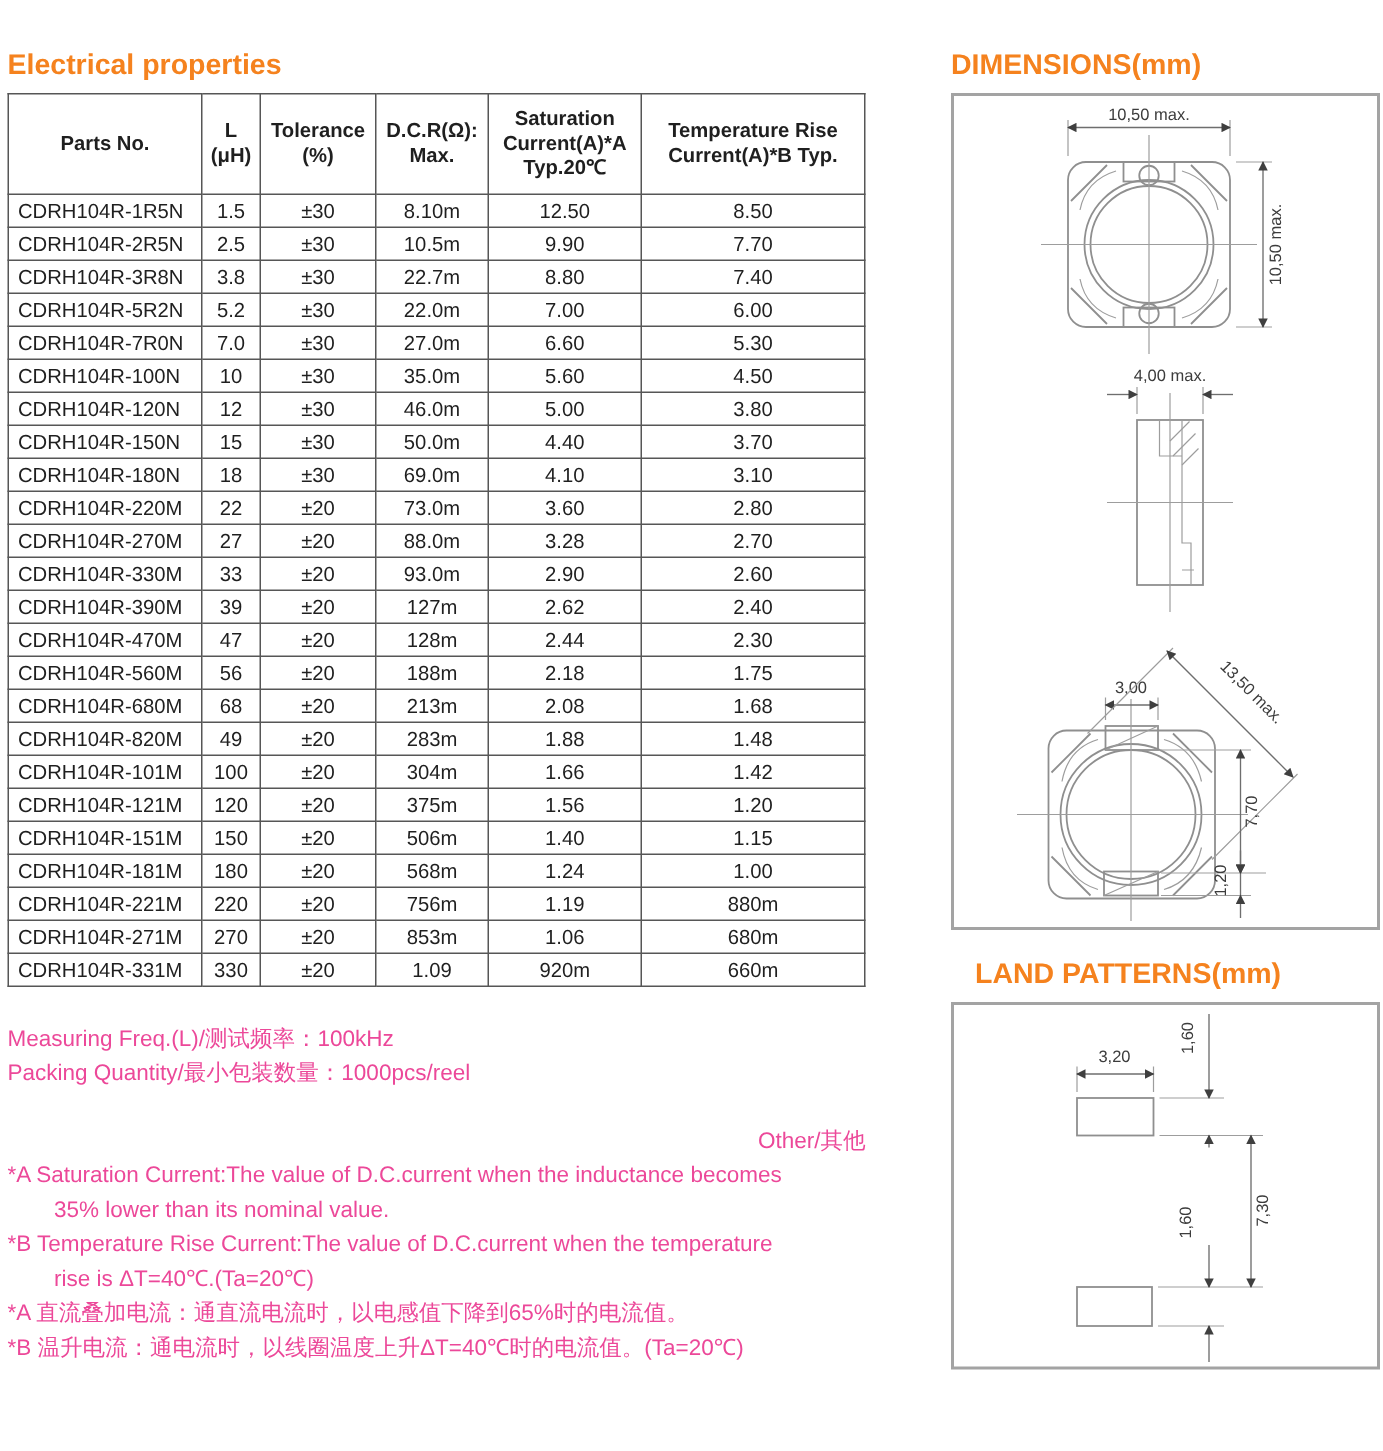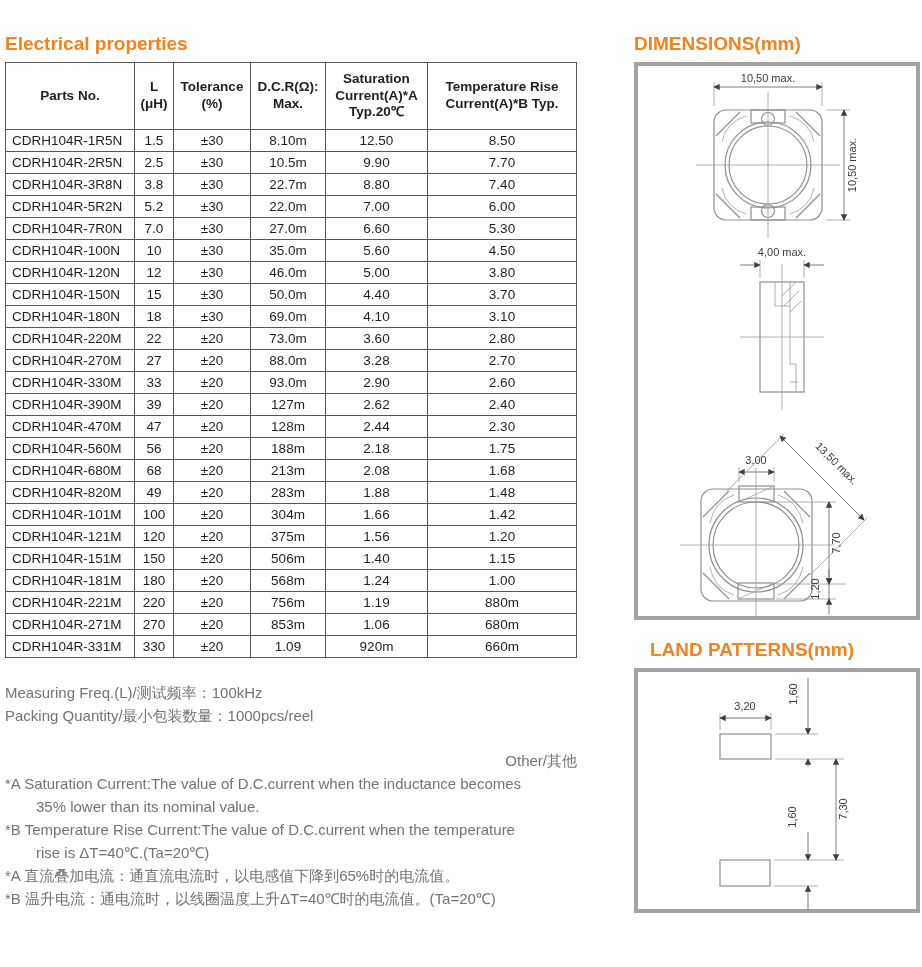--- a/index.html
+++ b/index.html
@@ -16,26 +16,26 @@
   table.elec th {
     font-size:13.5px; font-weight:bold; text-align:center; vertical-align:middle;
     white-space:pre-line; line-height:1.25; height:62px; padding:2px 0;
   }
   table.elec td {
     font-size:13.5px; text-align:center; vertical-align:middle;
     height:21px; line-height:21px; padding:0 2px; overflow:hidden; white-space:nowrap;
   }
   table.elec td.pn { text-align:left; padding-left:6px; }
 
-  .notes { margin-top:23px; font-size:15px; line-height:23px; color:#737373; }
+  .notes { margin-top:23px; font-size:15px; line-height:23px; color:#ec4899; }
   .notes .line { white-space:nowrap; }
   .notes .indent { padding-left:31px; }
   .notes .gap-top { margin-top:22px;text-align:right; }
 
-  .draw-box { box-sizing:border-box; width:286px; border:4px solid #a3a3a3; background:#fff; }
+  .draw-box { box-sizing:border-box; width:286px; border:2px solid #a3a3a3; background:#fff; }
   .draw-box svg { display:block; }
   .box-dim { height:558px; }
   .box-land { height:245px; }
   h2.land-title { margin-top:19px;margin-left:16px; }
 
   
   .ol { fill:none; stroke:#8f8f8f; stroke-width:1.2; }
   .tl { fill:none; stroke:#9d9d9d; stroke-width:0.8; }
   .dl { fill:none; stroke:#6e6e6e; stroke-width:0.9; }
   text.dim { fill:#3c3c3c; font-size:11px; font-family:"Liberation Sans",sans-serif; }

